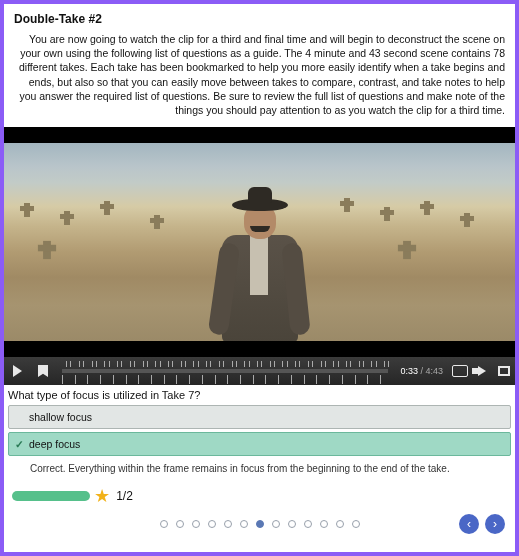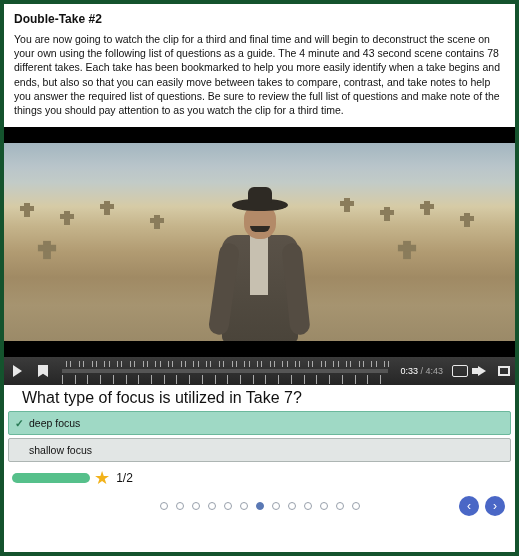--- a/index.html
+++ b/index.html
@@ -1,20 +1,20 @@
 <!DOCTYPE html>
 <html><head>
 <meta charset="utf-8">
 <style>
   * { box-sizing: border-box; margin: 0; padding: 0; }
   body { background: #fff; font-family: Arial, sans-serif; font-size: 11px; color: #111; }
-  .frame { width: 519px; height: 556px; border: 4px solid #14532d; background: #fff; display: flex; flex-direction: column; }
+  .frame { width: 519px; height: 556px; border: 4px solid #8b5cf6; background: #fff; display: flex; flex-direction: column; }
   .intro { padding: 8px 10px 10px 10px; }
   .intro h2 { font-size: 12px; font-weight: bold; margin-bottom: 6px; }
-  .intro p { font-size: 10.5px; line-height: 1.35; }
+  .intro p { font-size: 10.5px; line-height: 1.35; text-align: right; }
   .video-wrap { background: #b91c1c; position: relative; width: 100%; }
   .video-scene { width: 100%; height: 230px; position: relative; overflow: hidden; }
   .letterbox-top, .letterbox-bottom { position: absolute; left: 0; right: 0; height: 16px; background: #000; }
   .letterbox-top { top: 0; } .letterbox-bottom { bottom: 0; }
   .scene-bg { position: absolute; left: 0; right: 0; top: 16px; bottom: 16px;
     background: linear-gradient(to bottom, #a3b6c0 0%, #b9c5ca 12%, #c2cbc7 20%, #d6cba6 32%, #c5b48b 42%, #b19b72 55%, #a08a64 68%, #a69470 82%, #9b8a68 100%);
   }
   .cross { position:absolute; width:6px; height:14px; background:#8a7c5b; }
   .cross::before { content:""; position:absolute; left:-4px; top:3px; width:14px; height:5px; background:#8a7c5b; }
   .c1{left:20px;top:60px;} .c2{left:60px;top:68px;} .c3{left:100px;top:58px;} .c4{left:150px;top:72px;}
@@ -40,21 +40,21 @@
   .tick { position:absolute; top:0; width:1px; height:6px; background:#aaa; }
   .tick.b { height:9px; top:14px; }
   .time { padding:0 6px; white-space:nowrap;}
   .time .cur{color:#fff;} .time .tot{color:#aaa;}
   .ricon { width:22px; display:flex; justify-content:center; align-items:center; height:28px; }
   .vol { width:0;height:0;border-left:8px solid #e8e8e8;border-top:5px solid transparent;border-bottom:5px solid transparent; position:relative;}
   .vol::after{content:"";position:absolute;left:-14px;top:-3px;width:6px;height:6px;background:#e8e8e8;}
   .full { width:12px;height:10px;border:2px solid #e8e8e8;}
   .cc { width:16px;height:12px;border:1.5px solid #e8e8e8;border-radius:2px; position:relative;}
   .quiz { padding: 2px 0 6px 0; }
-  .question { font-size:16px; padding:2px 6px 4px 18px;}
+  .question { font-size:11px; padding:2px 6px 4px 4px;}
   .option { border:1px solid #adb5b3; background:#e2e6e5; padding:5px 10px 5px 20px; margin:0 4px 3px 4px; font-size:10.5px; border-radius:2px; cursor:pointer; }
   .option.correct { background:#9fd9c5; border-color:#6bb89c; position:relative;}
   .option.correct::before { content:"✓"; position:absolute; left:6px; color:#2a7a55; font-weight:bold;}
   .feedback { font-size:10px; padding:4px 10px 6px 22px; margin:0 4px 3px 4px; color:#333;}
   .score-row { display:flex; align-items:center; padding:4px 8px; gap:6px;}
   .progress { width:78px; height:10px; background:#d0d4d2; border-radius:6px; overflow:hidden;}
   .progress-fill { height:100%; background:#56c08b; width:100%; }
   .star { color:#f2b21a; font-size:18px; line-height:1; margin-left:-2px;}
   .score { font-size:12px; }
   .nav-row { display:flex; align-items:center; justify-content:center; position:relative; height:26px; margin-top:2px;}
@@ -204,22 +204,23 @@
         </div>
       <div class="ricon">
           <div class="full"></div>
         </div>
     </div>
   </div>
 
   <div class="quiz">
     <div class="question">What type of focus is utilized in Take 7?</div>
     <div id="options">
+        <div class="option">shallow focus</div>
         <div class="option correct">deep focus</div>
-        <div class="option">shallow focus</div>
+        <div class="feedback">Correct. Everything within the frame remains in focus from the beginning to the end of the take.</div>
       </div>
     <div class="score-row">
       <div class="progress">
           <div class="progress-fill"></div>
         </div>
       <span class="star">★</span>
       <span class="score">1/2</span>
     </div>
     <div class="nav-row">
       <div class="dots" id="dots">

